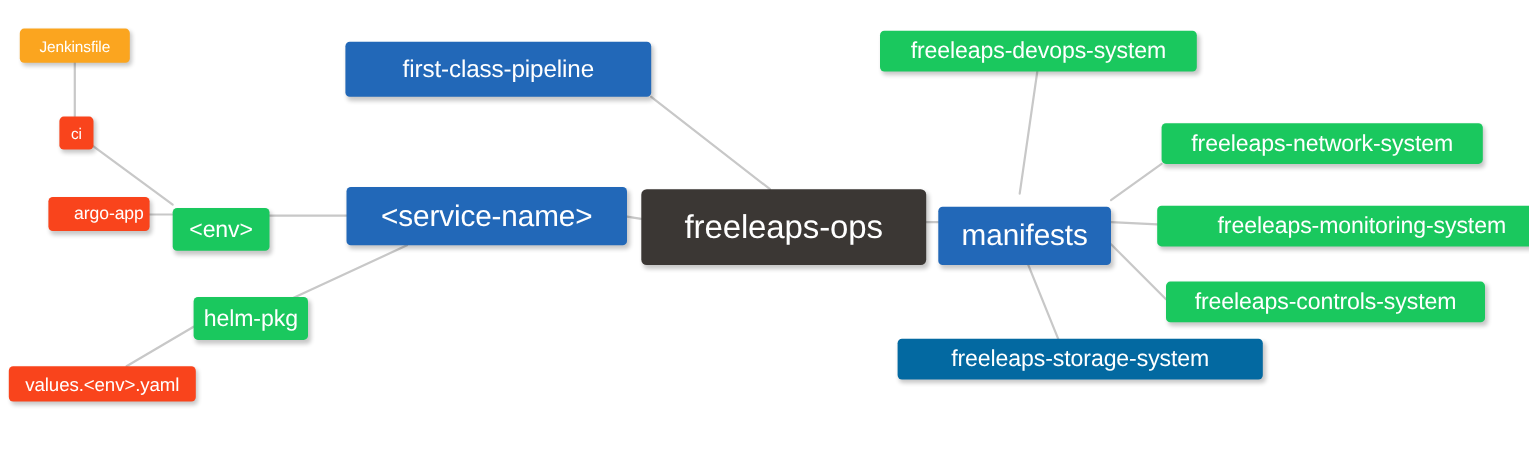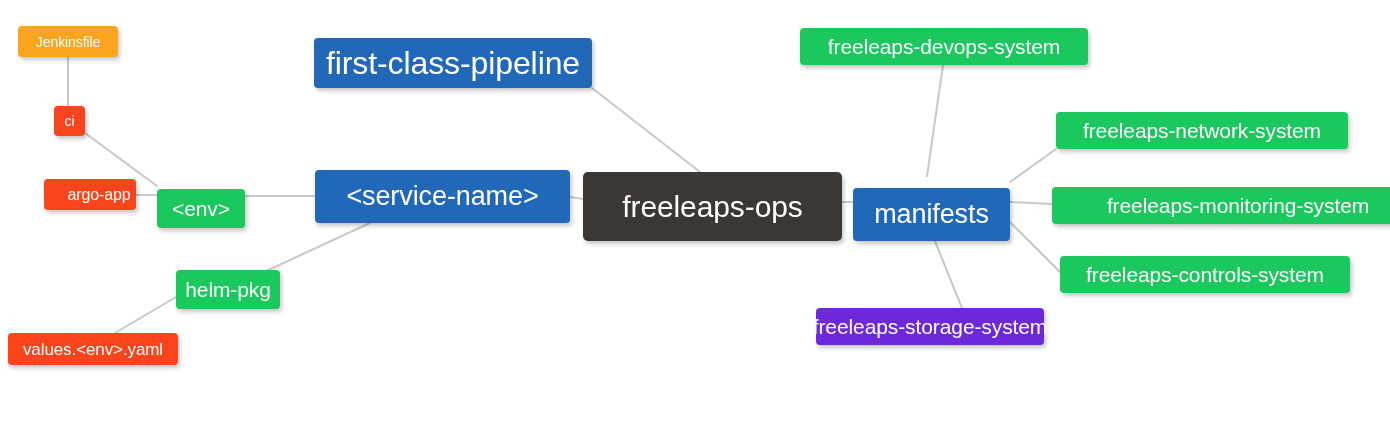--- a/index.html
+++ b/index.html
@@ -59,26 +59,26 @@
       <line x1="927" y1="176" x2="943" y2="65" stroke="#c8c8c8" stroke-width="2" stroke-linecap="round"></line>
       <line x1="1010" y1="182" x2="1056" y2="149" stroke="#c8c8c8" stroke-width="2" stroke-linecap="round"></line>
       <line x1="1010" y1="202" x2="1052" y2="204" stroke="#c8c8c8" stroke-width="2" stroke-linecap="round"></line>
       <line x1="1010" y1="222" x2="1060" y2="272" stroke="#c8c8c8" stroke-width="2" stroke-linecap="round"></line>
       <line x1="930" y1="229" x2="962" y2="308" stroke="#c8c8c8" stroke-width="2" stroke-linecap="round"></line>
     </svg>
   <div id="node-layer">
       <div class="node root" style="left: 583px; top: 172px; width: 259px; height: 69px; background: rgb(59, 55, 52); color: rgb(255, 255, 255); font-size: 30px;">freeleaps-ops</div>
       <div class="node" style="left: 315px; top: 170px; width: 255px; height: 53px; background: rgb(34, 104, 184); color: rgb(255, 255, 255); font-size: 27px;">&lt;service-name&gt;</div>
       <div class="node" style="left: 853px; top: 176px; width: 157px; height: 53px; background: rgb(34, 104, 184); color: rgb(255, 255, 255); font-size: 27px; margin-top: 12px;">manifests</div>
-      <div class="node" style="left: 314px; top: 38px; width: 278px; height: 50px; background: rgb(34, 104, 184); color: rgb(255, 255, 255); font-size: 32px;">first-class-pipeline</div>
+      <div class="node" style="left: 314px; top: 38px; width: 278px; height: 50px; background: rgb(34, 104, 184); color: rgb(255, 255, 255); font-size: 22px;">first-class-pipeline</div>
       <div class="node" style="left: 157px; top: 177px; width: 88px; height: 39px; background: rgb(26, 200, 94); color: rgb(255, 255, 255); font-size: 21px; margin-top: 12px;">&lt;env&gt;</div>
       <div class="node" style="left: 148px; top: 270px; width: 104px; height: 39px; background: rgb(26, 200, 94); color: rgb(255, 255, 255); font-size: 21px; margin-left: 28px;">helm-pkg</div>
       <div class="node" style="left: 54px; top: 106px; width: 31px; height: 30px; background: rgb(249, 68, 28); color: rgb(255, 255, 255); font-size: 14px;">ci</div>
       <div class="node" style="left: 44px; top: 179px; width: 92px; height: 31px; background: rgb(249, 68, 28); color: rgb(255, 255, 255); font-size: 16px; padding-left: 28px;">argo-app</div>
       <div class="node" style="left: 18px; top: 26px; width: 100px; height: 31px; background: rgb(251, 165, 31); color: rgb(255, 255, 255); font-size: 14px;">Jenkinsfile</div>
       <div class="node" style="left: 8px; top: 333px; width: 170px; height: 32px; background: rgb(249, 68, 28); color: rgb(255, 255, 255); font-size: 17px;">values.&lt;env&gt;.yaml</div>
       <div class="node" style="left: 800px; top: 28px; width: 288px; height: 37px; background: rgb(26, 200, 94); color: rgb(255, 255, 255); font-size: 21px;">freeleaps-devops-system</div>
       <div class="node" style="left: 1056px; top: 112px; width: 292px; height: 37px; background: rgb(26, 200, 94); color: rgb(255, 255, 255); font-size: 21px;">freeleaps-network-system</div>
       <div class="node" style="left: 1052px; top: 187px; width: 372px; height: 37px; background: rgb(26, 200, 94); color: rgb(255, 255, 255); font-size: 21px;">freeleaps-monitoring-system</div>
       <div class="node" style="left: 1060px; top: 256px; width: 290px; height: 37px; background: rgb(26, 200, 94); color: rgb(255, 255, 255); font-size: 21px;">freeleaps-controls-system</div>
-      <div class="node" style="left: 816px; top: 308px; width: 228px; height: 37px; background: #6d28d9; color: rgb(255, 255, 255); font-size: 21px;">freeleaps-storage-system</div>
+      <div class="node" style="left: 816px; top: 308px; width: 332px; height: 37px; background: #0369a1; color: rgb(255, 255, 255); font-size: 21px;">freeleaps-storage-system</div>
     </div>
 </div>
 
 </body></html>

